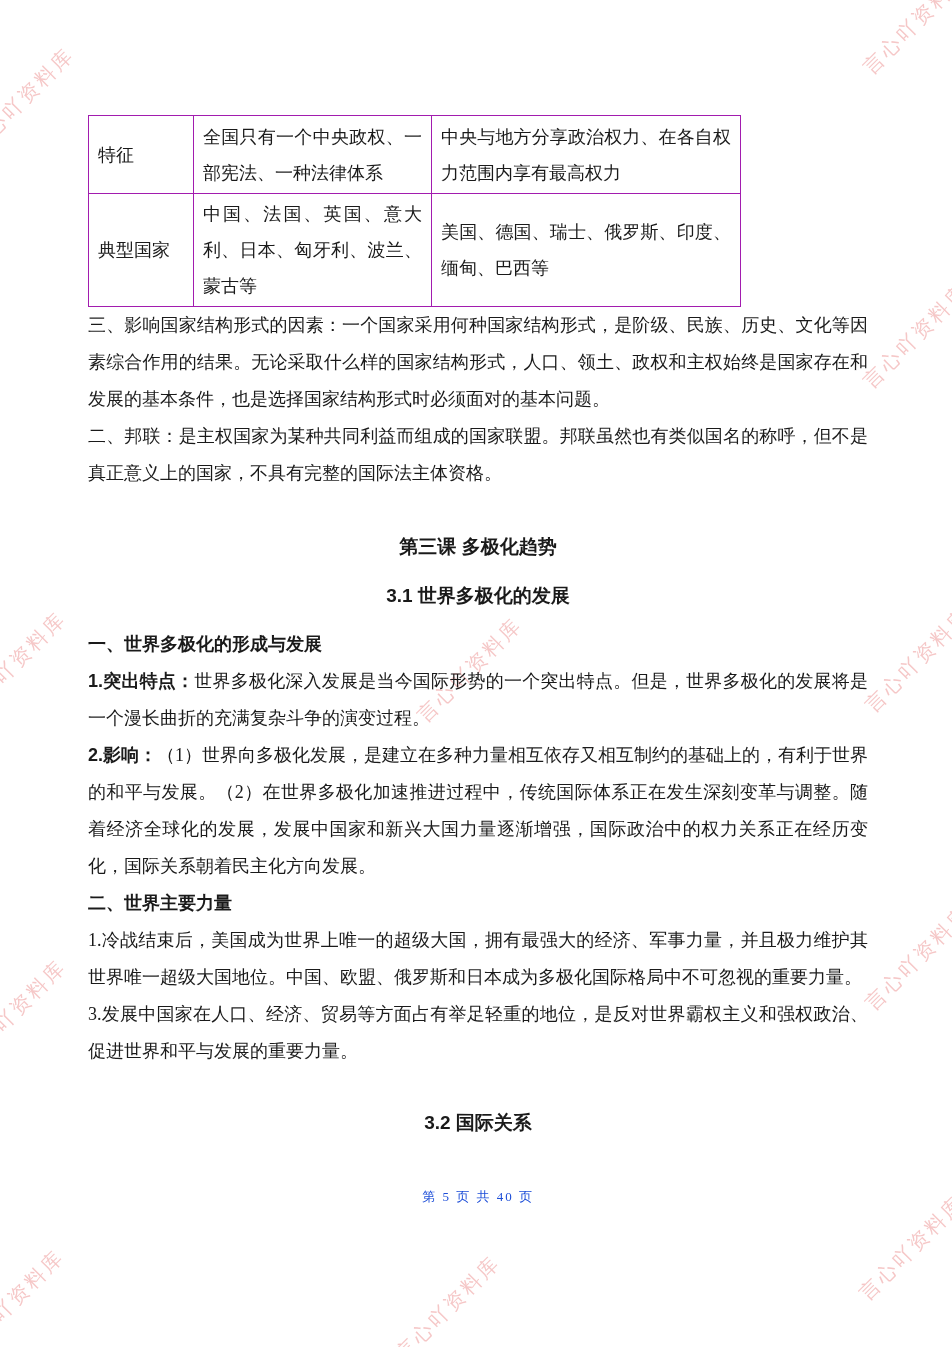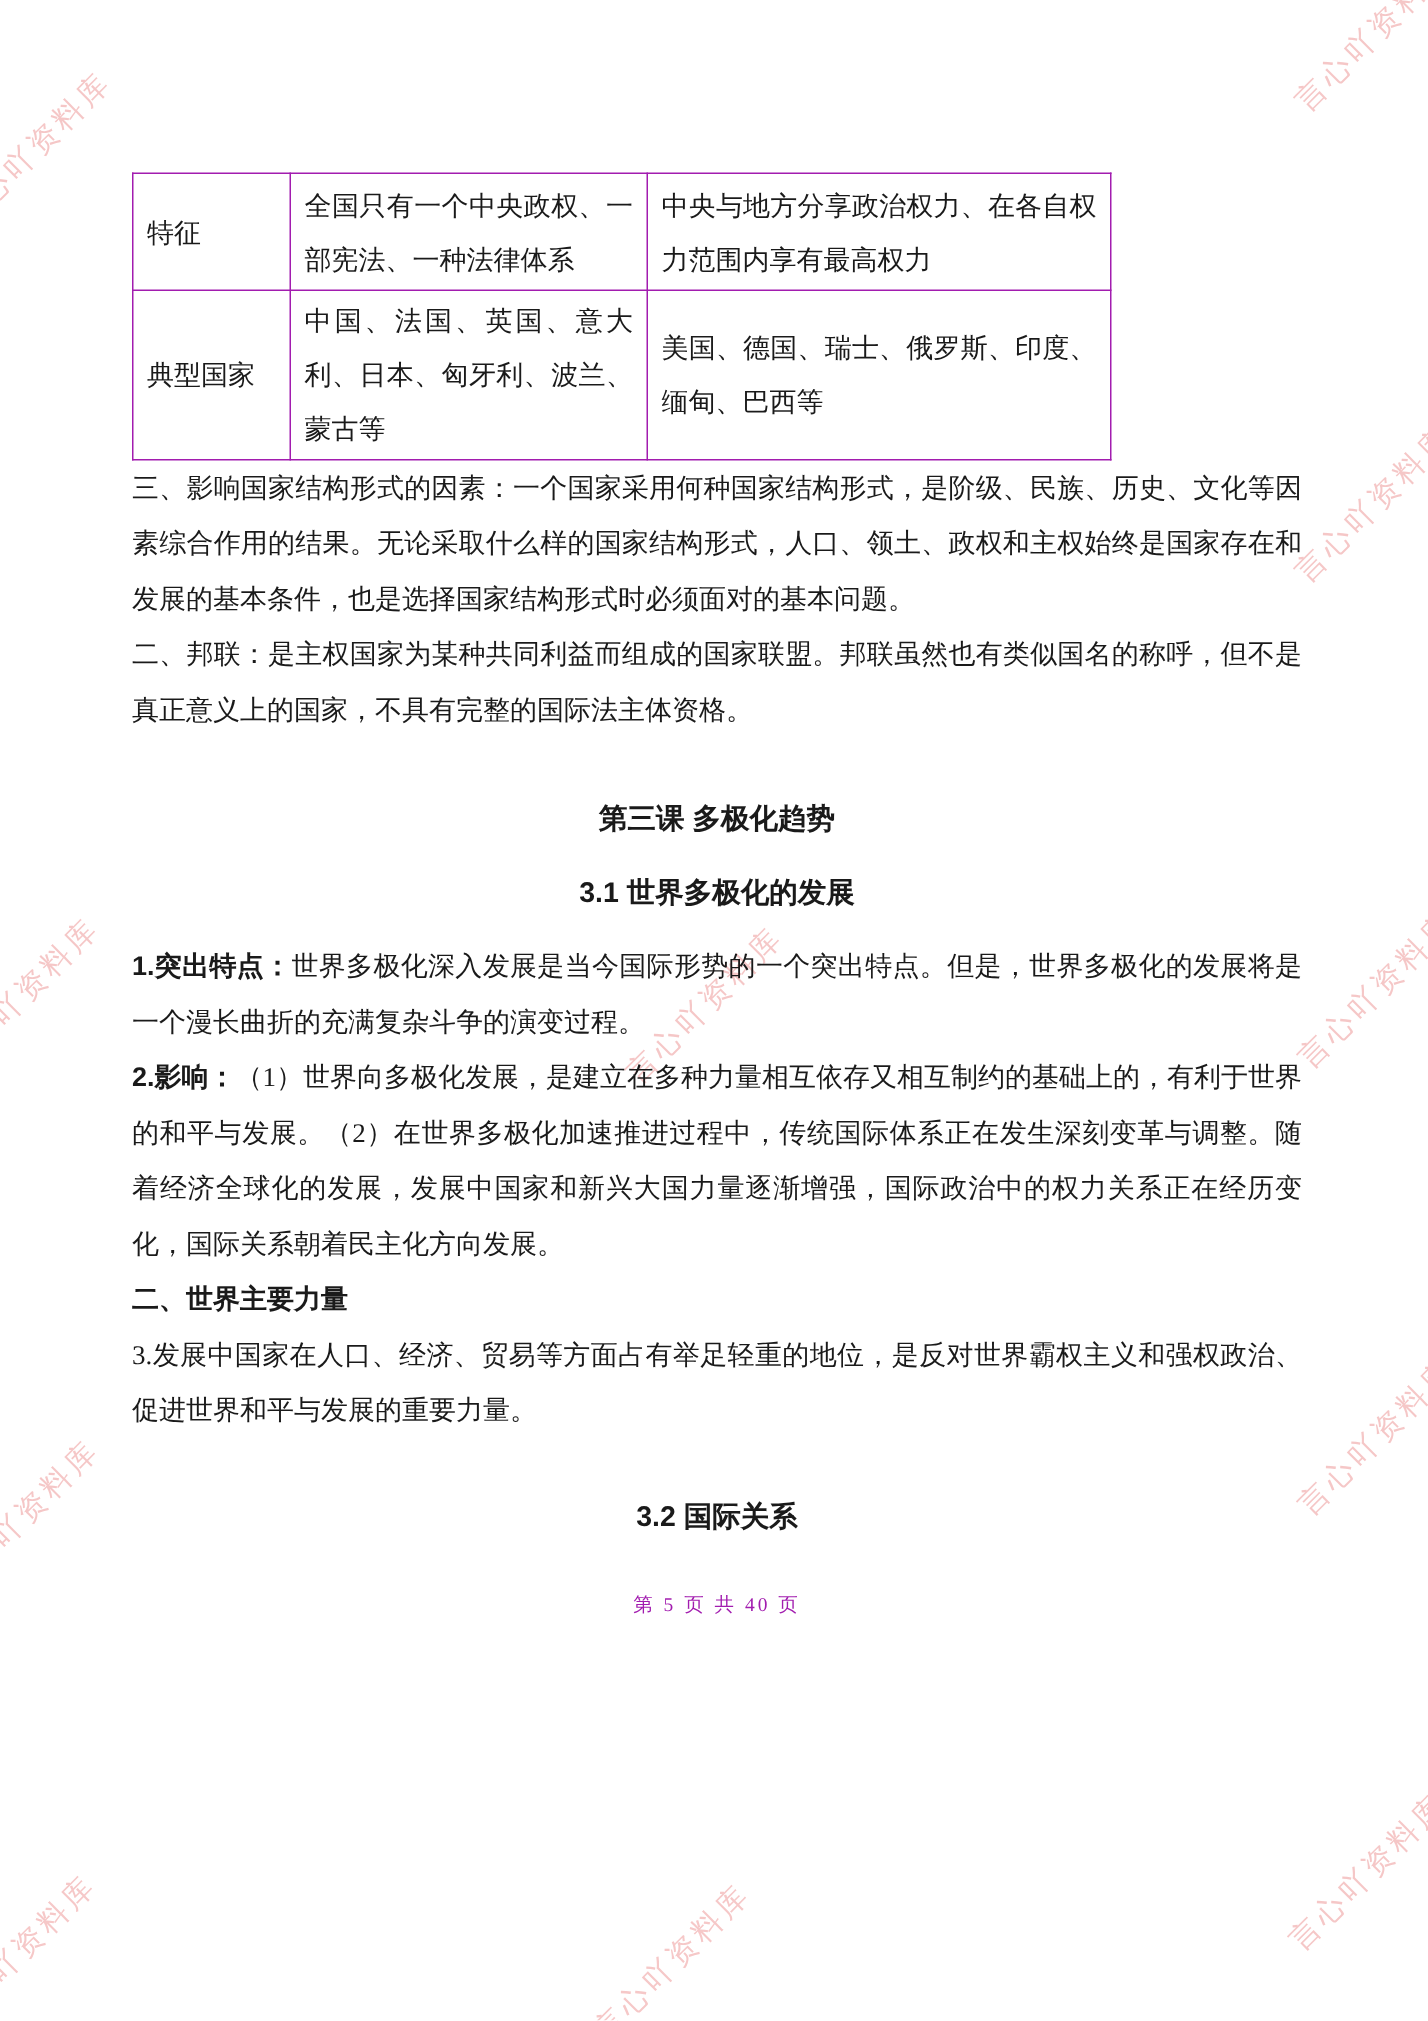--- a/index.html
+++ b/index.html
@@ -64,26 +64,26 @@
   }
   h2.title { margin-top: 36px; }
   h4.hd {
     margin: 0;
     font-size: 18px;
     line-height: 37px;
     font-family: "Liberation Sans", "DejaVu Sans", sans-serif;
     font-weight: 700;
   }
   .footer {
-    margin-top: 28px;
+    margin-top: 44px;
     text-align: center;
     font-size: 13px;
     line-height: 24px;
     letter-spacing: 2px;
-    color: #a21caf;
+    color: #1d4ed8;
   }
   
   .wm {
     position: absolute;
     transform: translate(-50%, -50%) rotate(-45deg);
     font-family: "Liberation Sans", "DejaVu Sans", sans-serif;
     font-size: 20px;
     letter-spacing: 3px;
     white-space: nowrap;
     color: var(--wm-color, #ee9b9b);
@@ -130,27 +130,29 @@
         </tr>
       </tbody>
     </table>
 
     <p class="body">三、影响国家结构形式的因素：一个国家采用何种国家结构形式，是阶级、民族、历史、文化等因素综合作用的结果。无论采取什么样的国家结构形式，人口、领土、政权和主权始终是国家存在和发展的基本条件，也是选择国家结构形式时必须面对的基本问题。</p>
     <p class="body mt6">二、邦联：是主权国家为某种共同利益而组成的国家联盟。邦联虽然也有类似国名的称呼，但不是真正意义上的国家，不具有完整的国际法主体资格。</p>
 
     <h2 class="title">第三课 多极化趋势</h2>
     <h3 class="sub">3.1 世界多极化的发展</h3>
 
+    <h4 class="hd">一、世界多极化的形成与发展</h4>
 
     <p class="body"><b class="lead">1.突出特点：</b><span>世界多极化深入发展是当今国际形势的一个突出特点。但是，世界多极化的发展将是一个漫长曲折的充满复杂斗争的演变过程。</span></p>
 
     <p class="body mt6"><b class="lead">2.影响：</b><span>（1）世界向多极化发展，是建立在多种力量相互依存又相互制约的基础上的，有利于世界的和平与发展。（2）在世界多极化加速推进过程中，传统国际体系正在发生深刻变革与调整。随着经济全球化的发展，发展中国家和新兴大国力量逐渐增强，国际政治中的权力关系正在经历变化，国际关系朝着民主化方向发展。</span></p>
 
     <h4 class="hd">二、世界主要力量</h4>
 
+    <p class="body mt2">1.冷战结束后，美国成为世界上唯一的超级大国，拥有最强大的经济、军事力量，并且极力维护其世界唯一超级大国地位。中国、欧盟、俄罗斯和日本成为多极化国际格局中不可忽视的重要力量。</p>
     <p class="body mt4">3.发展中国家在人口、经济、贸易等方面占有举足轻重的地位，是反对世界霸权主义和强权政治、促进世界和平与发展的重要力量。</p>
 
     <h3 class="next" style="margin-top:34px">3.2 国际关系</h3>
 
     <div class="footer">第 5 页 共 40 页</div>
 
   </div>
 </div>
 
 </body></html>

